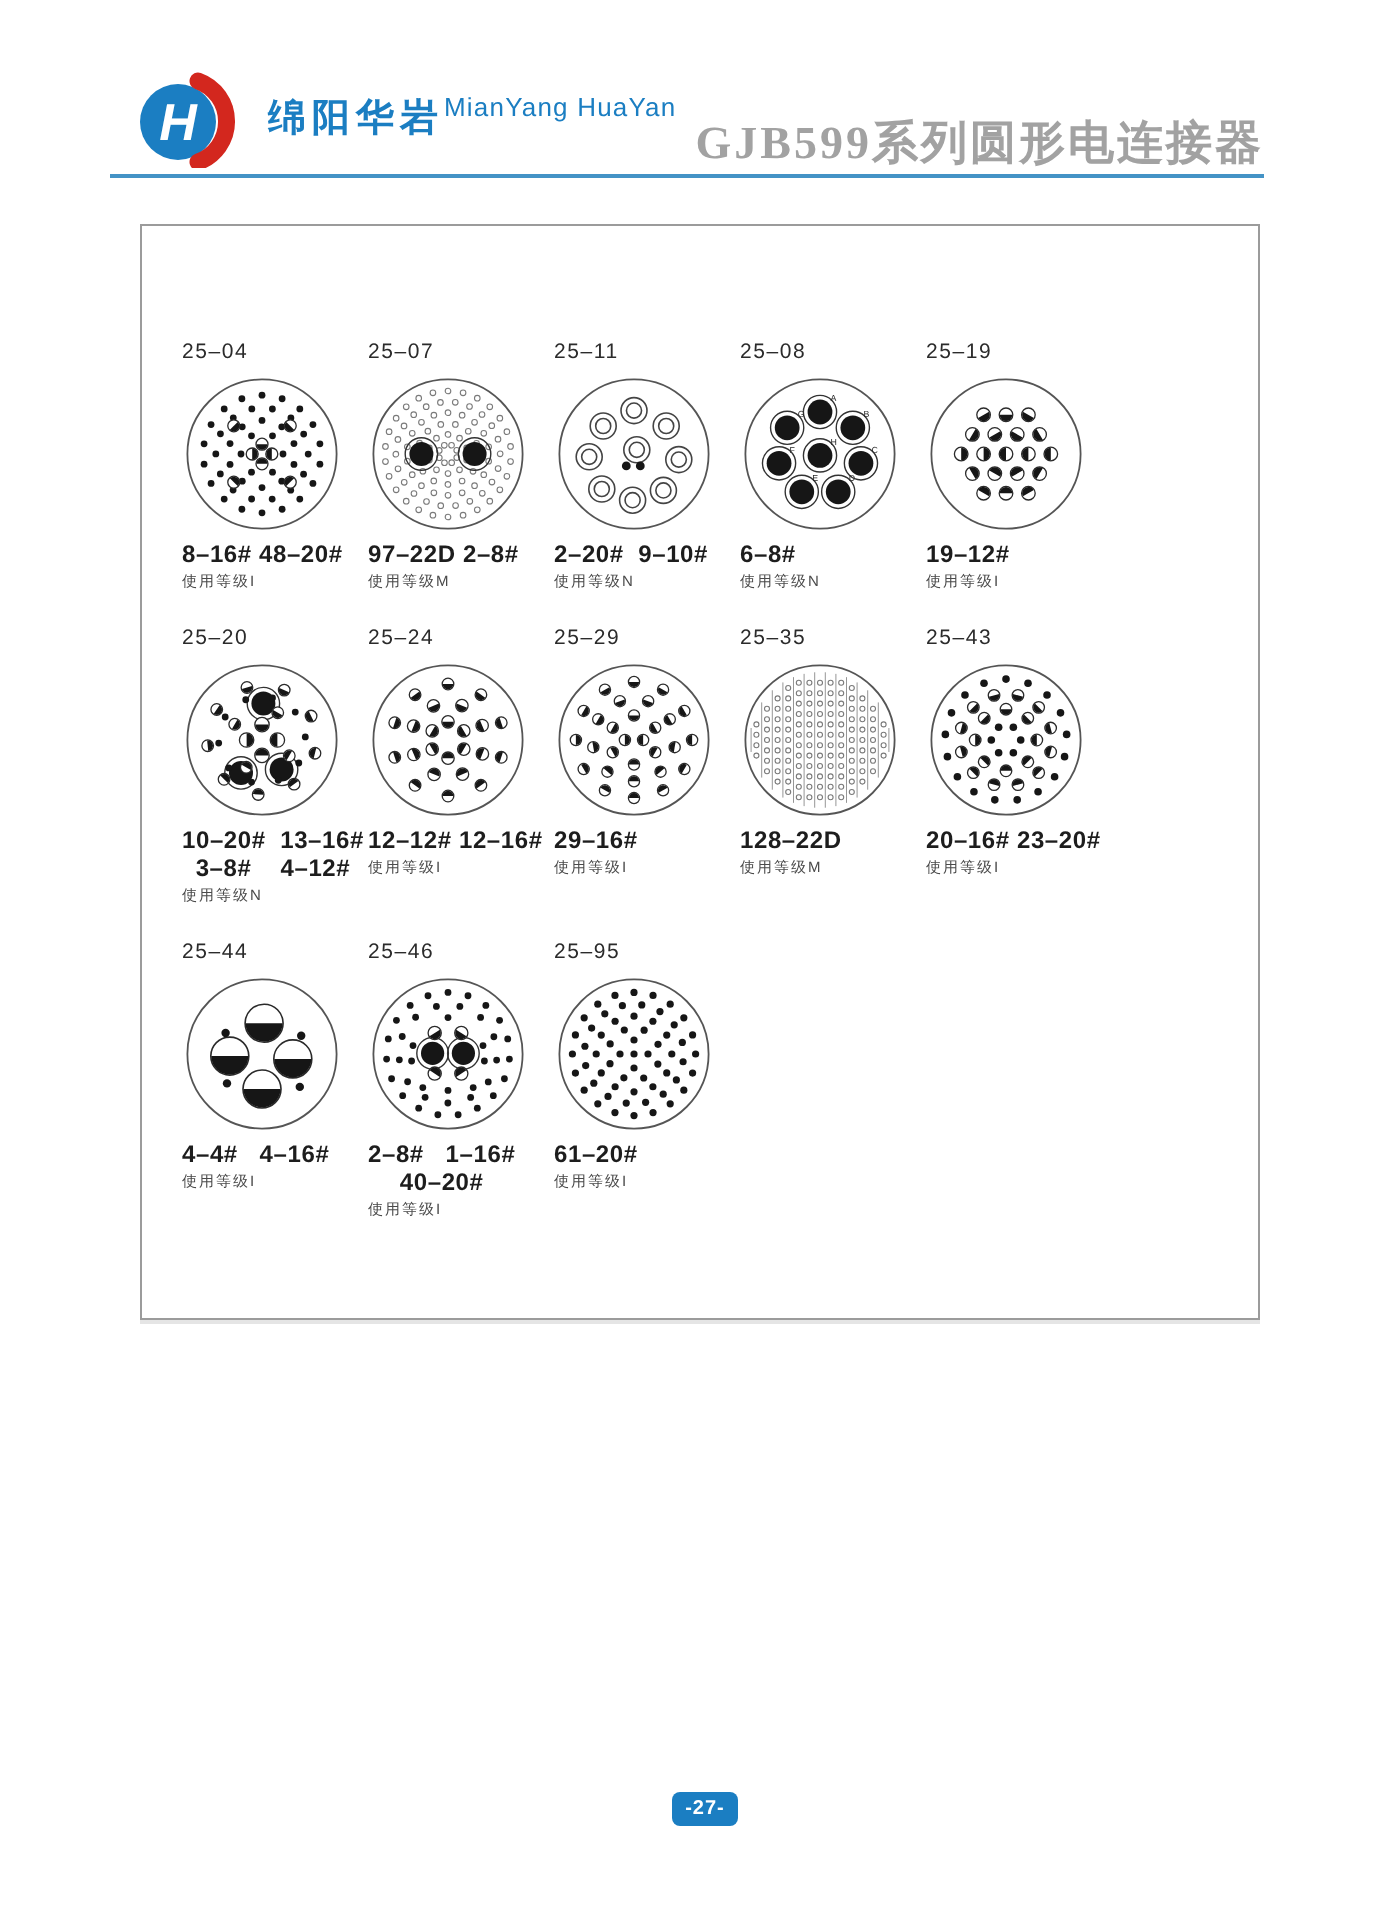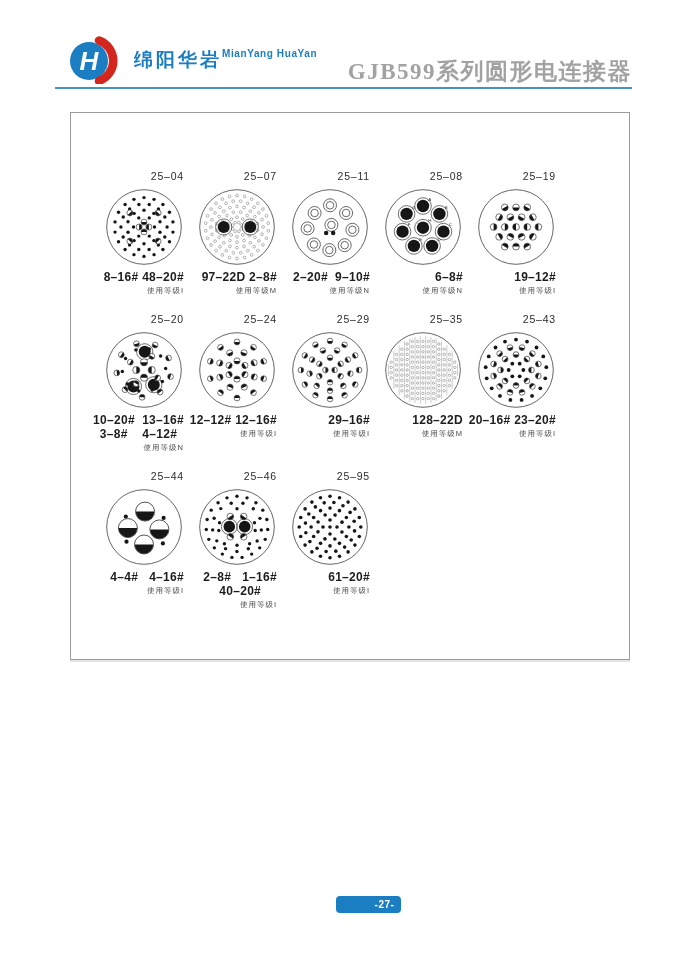--- a/index.html
+++ b/index.html
@@ -11,21 +11,21 @@
   .abs{position:absolute;}
 
   
   .logo-wrap{left:68px;top:34px;width:300px;height:52px;display:flex;align-items:center;}
   .logo-svg{width:58px;height:48px;flex:0 0 auto;}
   .logo-disc{fill:var(--brand-blue);}
   .logo-h{fill:#ffffff;font-family:"Liberation Sans",sans-serif;font-weight:bold;font-style:italic;font-size:26px;text-anchor:middle;}
   .logo-arc{fill:none;stroke:var(--brand-red);stroke-width:8.5;stroke-linecap:round;}
   .brand-texts{margin-left:8px;display:flex;flex-direction:row;justify-content:center;}
   .brand-cn{color:var(--brand-blue);font-size:19px;font-weight:bold;letter-spacing:3px;line-height:24px;}
-  .brand-en{color:var(--brand-blue);font-size:10px;font-weight:bold;letter-spacing:.6px;line-height:12px;}
+  .brand-en{color:var(--brand-blue);font-size:13px;font-weight:normal;letter-spacing:.6px;line-height:12px;}
   .page-title{
     right:68px;top:56px;
     font-family:"Liberation Serif","DejaVu Serif",serif;
     font-weight:bold;font-size:23px;color:var(--title-gray);letter-spacing:1.5px;
   }
   .header-rule{left:55px;top:87px;width:577px;height:2px;background:var(--rule-blue);}
 
   
   .shell-table{
     left:70px;top:112px;width:558px;height:546px;
@@ -33,32 +33,32 @@
     box-shadow:0 2px 0 rgba(0,0,0,.10);
     display:flex;
   }
   .shell-label-cell{
     width:56px;flex:0 0 auto;border-right:1px solid var(--border-gray);
     display:flex;align-items:center;justify-content:center;
   }
   .shell-label{font-size:11px;color:#333;letter-spacing:1px;}
   .diagram-grid{flex:1 1 auto;padding:56px 0 0 20px;overflow:hidden;}
   .diag-row{display:flex;margin-bottom:16px;}
-  .cell{width:93px;flex:0 0 auto;display:flex;flex-direction:column;align-items:flex-end;}
+  .cell{width:93px;flex:0 0 auto;display:flex;flex-direction:column;align-items:flex-start;}
   .cid{font-size:10.5px;color:#2b2b2b;letter-spacing:.8px;height:14px;line-height:14px;}
   .face{margin-top:4px;}
   .specs{margin-top:3px;text-align:center;}
   .spec-line{font-size:12px;font-weight:bold;color:#1d1d1d;line-height:14px;letter-spacing:.3px;white-space:pre;}
   .grade{font-size:7.5px;color:#4a4a4a;margin-top:2px;letter-spacing:1px;}
 
   
   .page-badge{
     left:336px;top:896px;width:33px;height:17px;border-radius:4px;
     background:var(--brand-blue);color:#fff;font-size:10px;font-weight:bold;
-    display:flex;align-items:center;justify-content:center;letter-spacing:.5px;padding-left:32px;
+    display:flex;align-items:center;justify-content:center;letter-spacing:.5px;
   }
 </style>
 </head>
 <body style="--brand-blue: #1b7ec2; --brand-red: #d3271e; --rule-blue: #4493c6; --title-gray: #a2a2a2; --border-gray: #9b9b9b; --ink: #161616;">
 
 <div class="abs logo-wrap">
   <svg class="logo-svg" viewBox="0 0 58 48">
     <circle class="logo-disc" cx="21" cy="25" r="19"></circle>
     <text class="logo-h" x="21" y="34">H</text>
     <path class="logo-arc" d="M31 4.5 A 21.5 21.5 0 0 1 31 45"></path>

